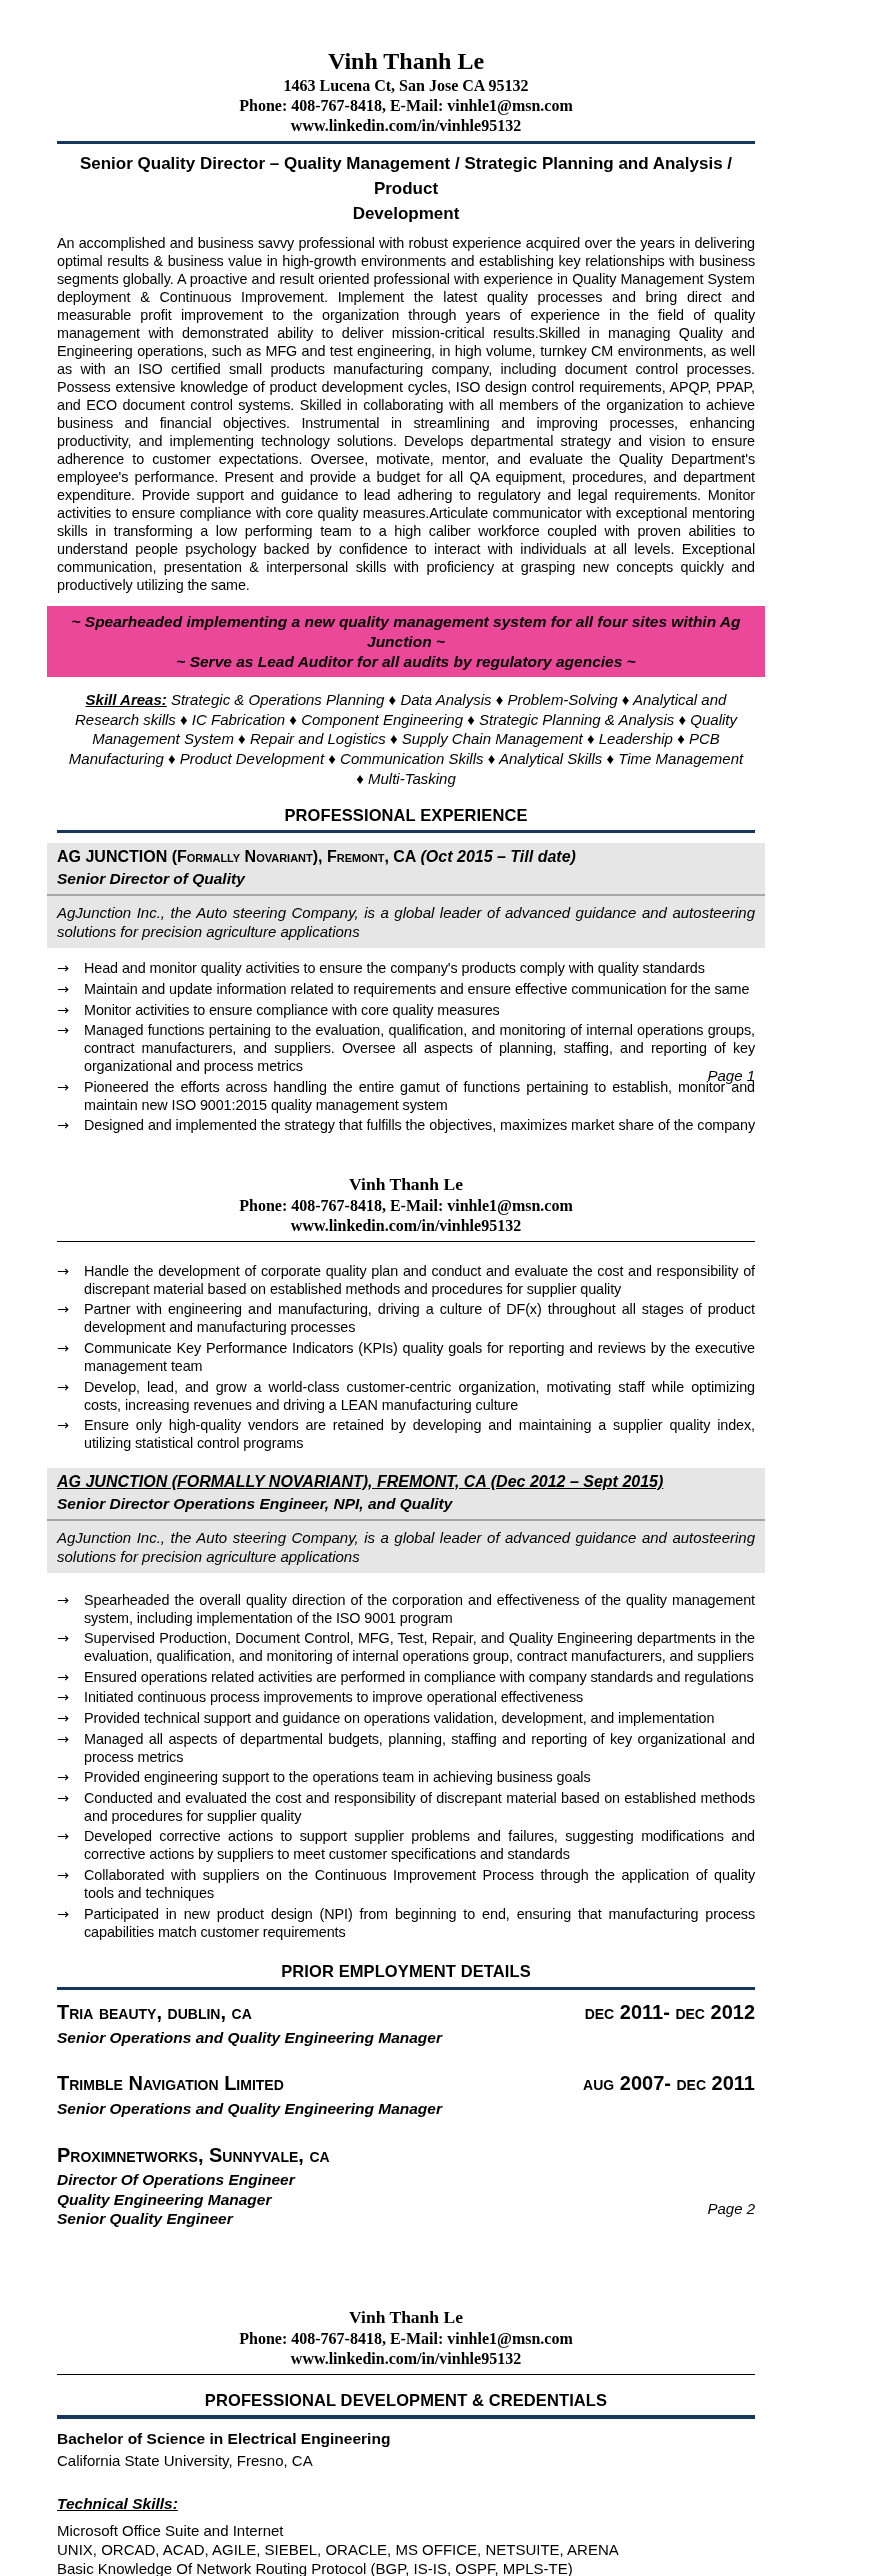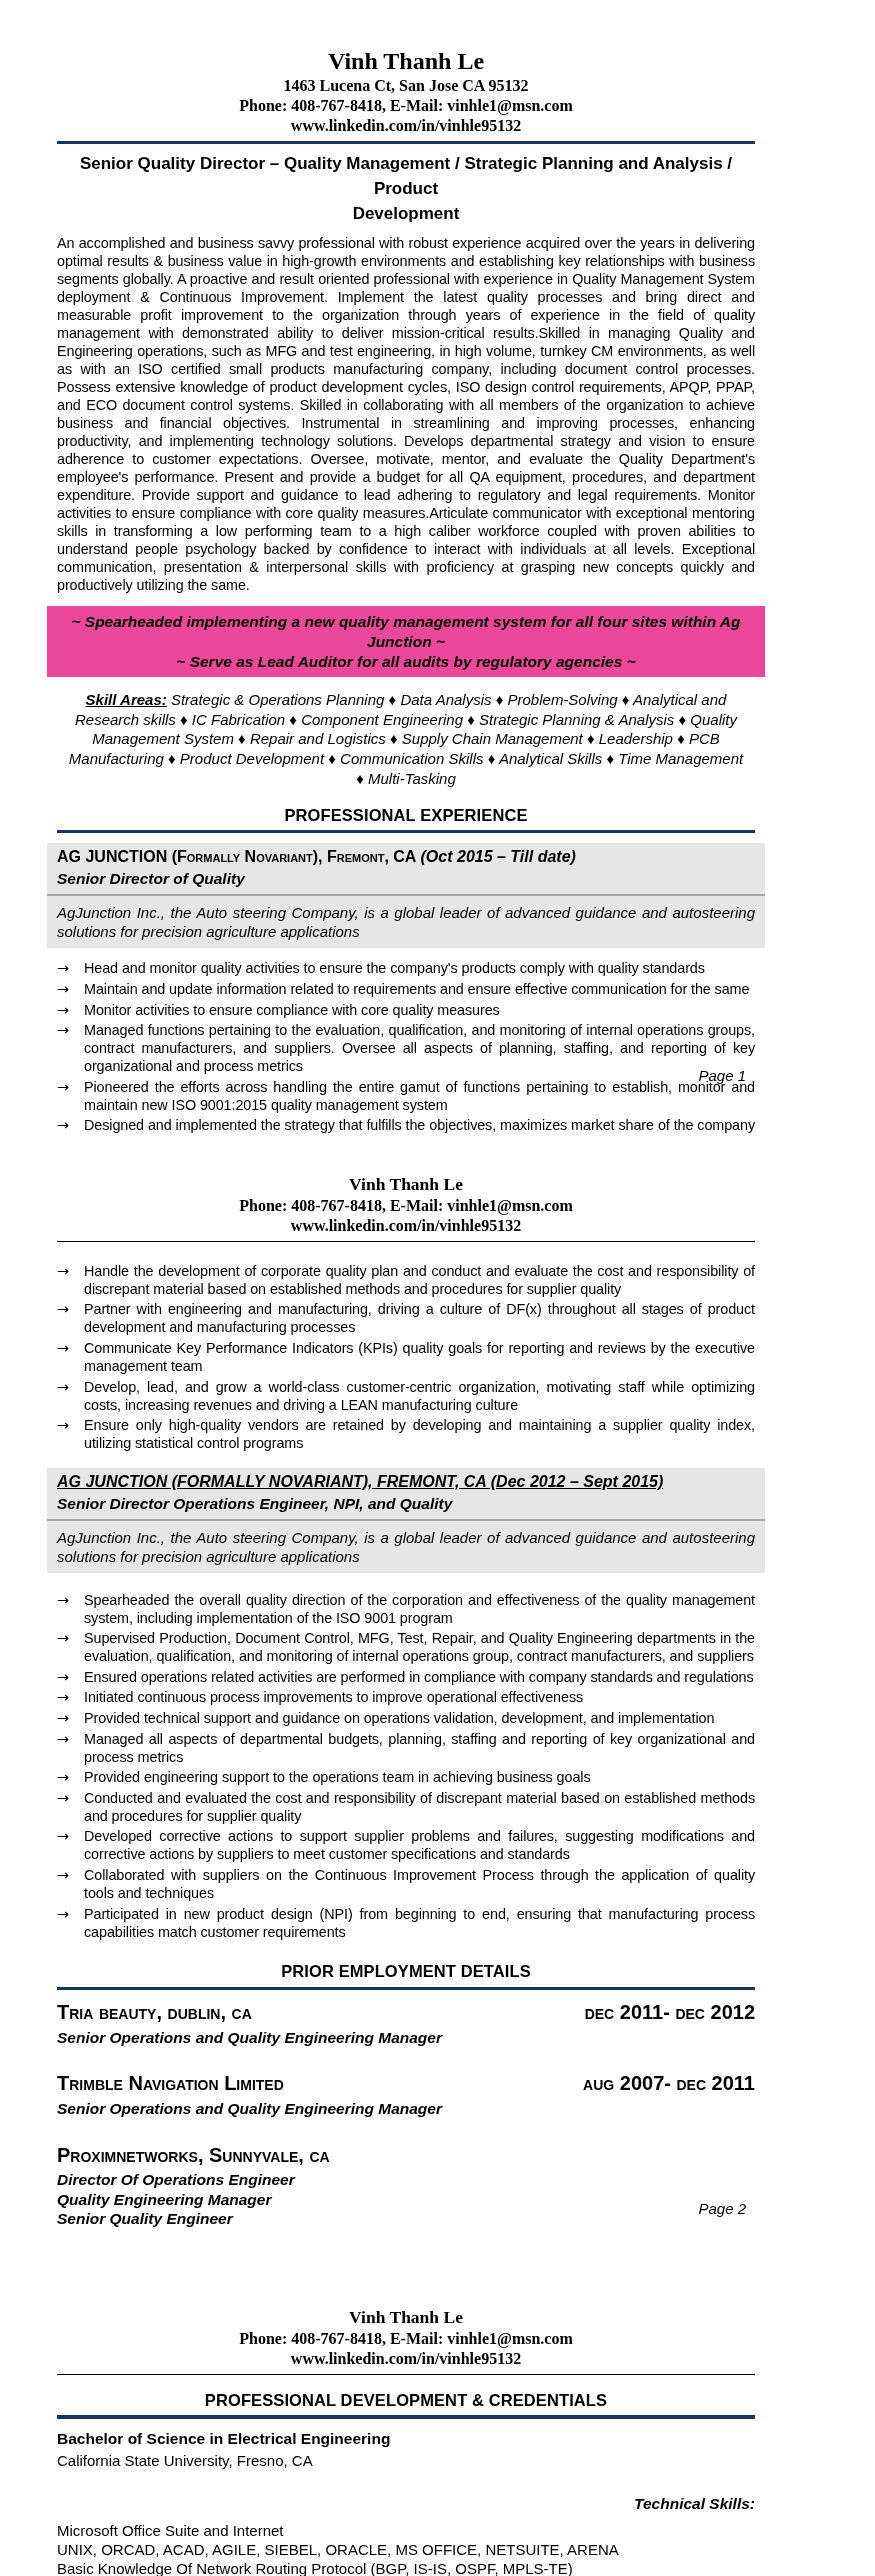--- a/index.html
+++ b/index.html
@@ -31,37 +31,37 @@
   .job-title{font-size:15.5px;font-weight:bold;font-style:italic;margin-top:4.1px;}
   .job-sep{height:1.5px;background:#A6A6A6;margin:6.2px -10.3px 0;}
   .job-desc{margin-top:7.2px;font-style:italic;font-size:15px;line-height:19px;text-align:justify;}
 
   
   .bullets{margin-top:11.3px;}
   .bullet{display:flex;margin-bottom:2.6px;font-size:14.4px;line-height:18px;letter-spacing:-0.1px;}
   .arrow{flex:0 0 27px;font-family:"DejaVu Sans",sans-serif;}
   .btext{flex:1;text-align:justify;}
 
-  .page-footer{position:absolute;right:66px;bottom:49px;font-style:italic;font-size:15px;}
+  .page-footer{position:absolute;right:57px;bottom:49px;font-style:italic;font-size:15px;}
 
   
   .p-name{padding-top:41px;font-size:17.5px;font-weight:bold;text-align:center;line-height:21.6px;}
   .p-contact{font-size:16px;font-weight:bold;text-align:center;line-height:20px;}
   .black-line{height:1.5px;background:#000;margin-top:5.2px;}
 
   
   .emp-row{display:flex;justify-content:space-between;font-size:20px;font-weight:bold;align-items:center;}
   .emp-row.first{margin-top:11.3px;}
   .emp-row.gap{margin-top:25px;}
   .emp-title{font-size:15.5px;font-weight:bold;font-style:italic;margin-top:3.6px;line-height:19.6px;}
 
   
   .cred-degree{margin-top:11.3px;font-size:15.5px;font-weight:bold;}
   .cred-school{margin-top:4.6px;font-size:15px;}
-  .sub-head{margin-top:26px;font-size:15.5px;font-weight:bold;font-style:italic;text-align:right;}
+  .sub-head{margin-top:26px;font-size:15.5px;font-weight:bold;font-style:italic;text-decoration:underline;}
   .plain-line{font-size:15px;line-height:19px;}
   .plain-line.firstline{margin-top:7.7px;}
 </style>
 </head>
 <body>
 
 <div class="doc">
 
   <div class="page">
     <div class="p1-name serif">Vinh Thanh Le</div>

